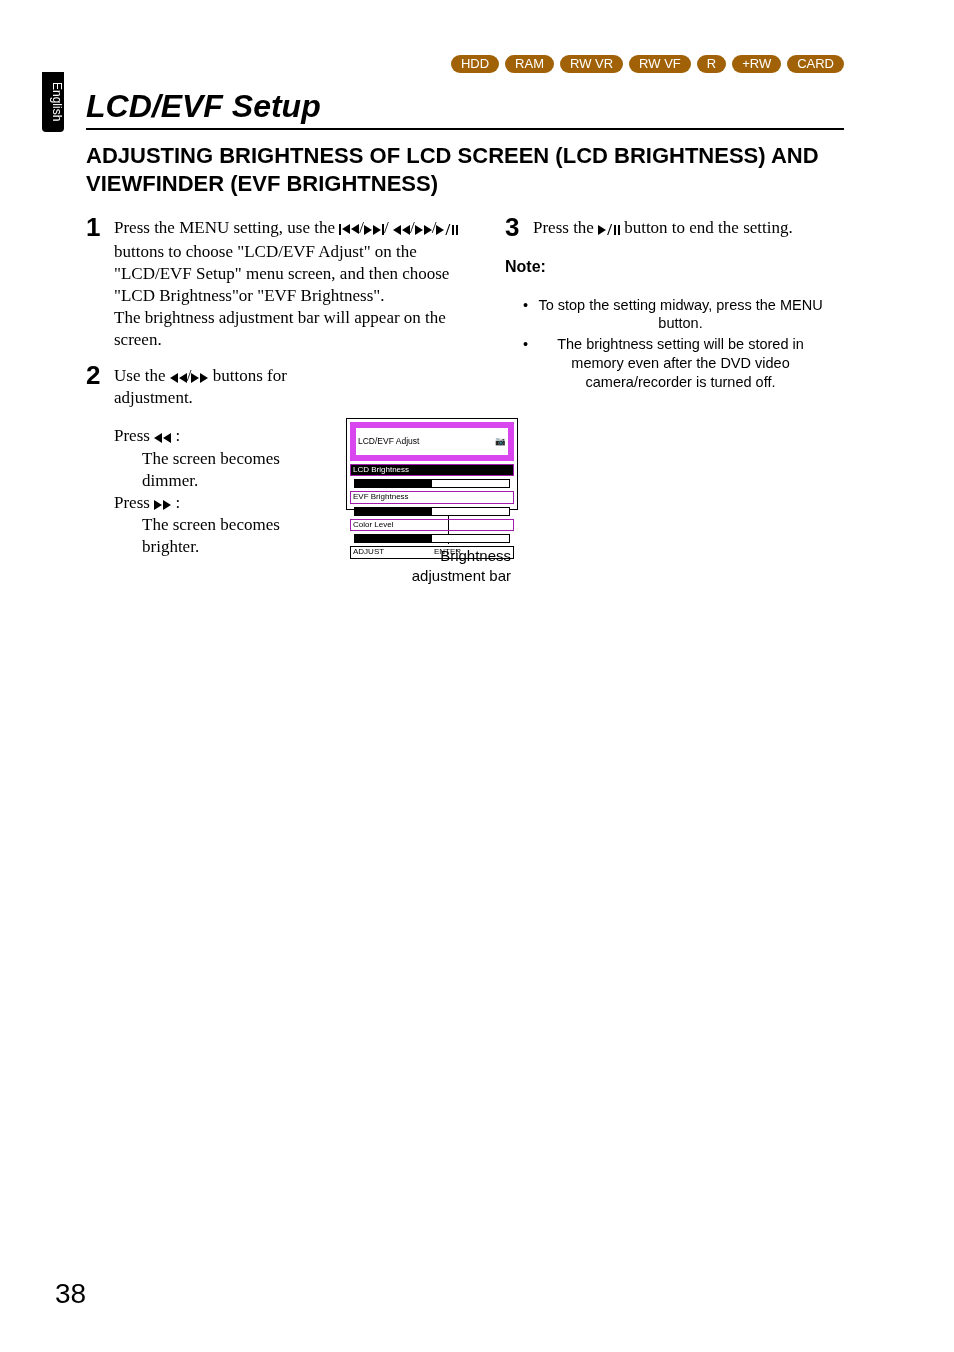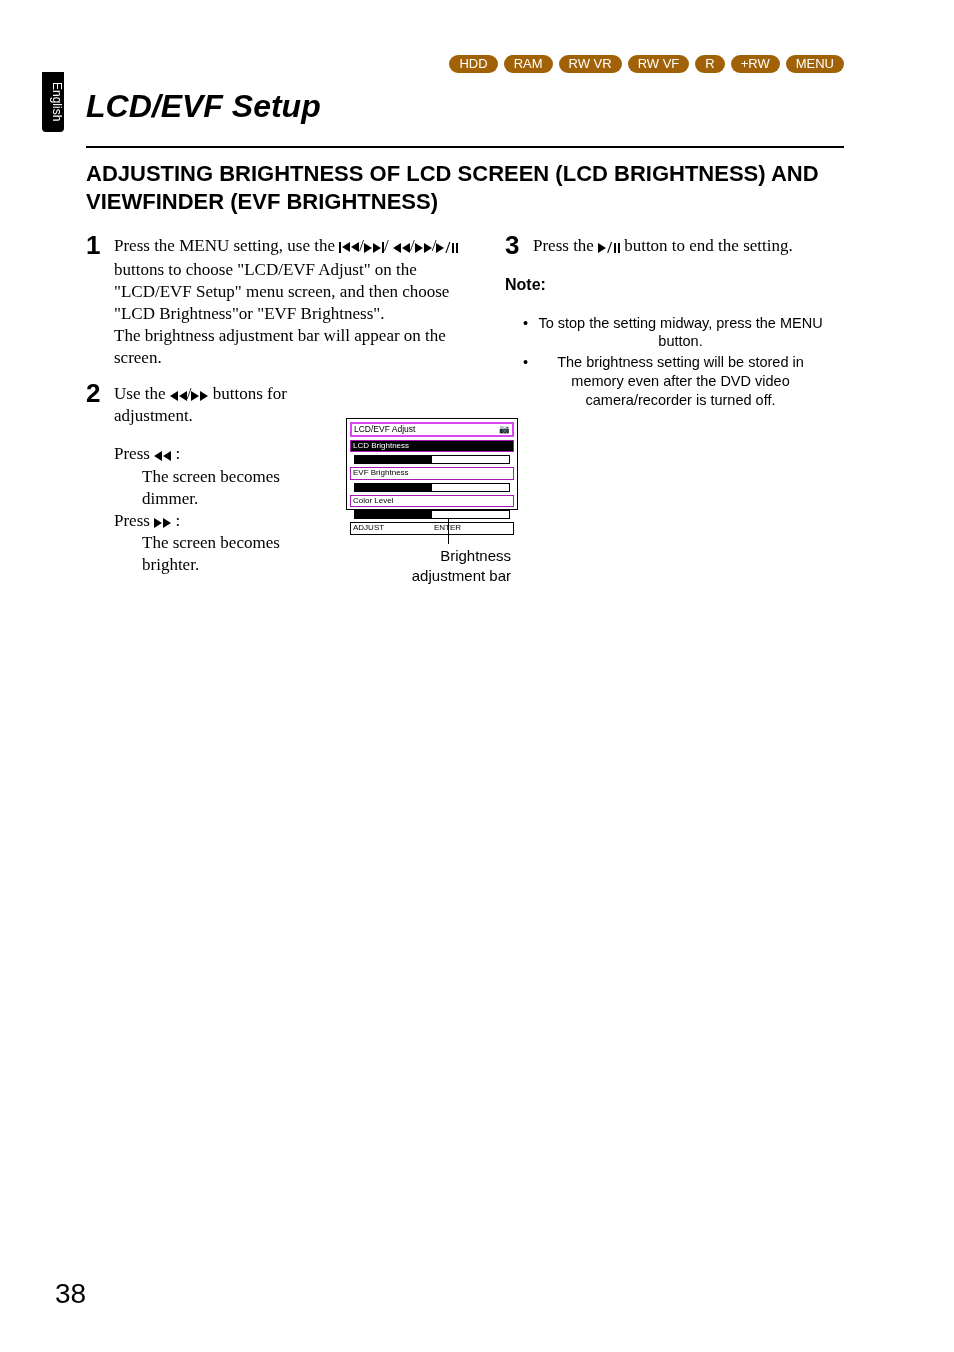--- a/index.html
+++ b/index.html
@@ -47,21 +47,21 @@
 .content{
   position:absolute;
   top:86px; left:86px; right:110px;
 }
 h1.title{
   margin:0 0 8px 0;
   font-family:"Arial Black", Arial, sans-serif;
   font-style:italic;
   font-size:32px;
   border-bottom:2px solid #000;
-  padding-bottom:18px;
+  padding-bottom:0;
 }
 h2.section{
   font-family:Arial, Helvetica, sans-serif;
   font-weight:bold;
   font-size:22px;
   margin:12px 0 18px 0;
 }
 .cols{
   display:flex;
   gap:34px;
@@ -105,23 +105,23 @@
 .figure-box{
   border:1px solid #000;
   width:164px;
   height:84px;
   padding:3px;
   display:flex;
   flex-direction:column;
   gap:3px;
 }
 .fig-title{
-  border:2px solid #d946ef;
+  border:6px solid #d946ef;
   text-align:left;
-  padding:0px 2px;
+  padding:8px 2px;
   font-size:8.5px;
   display:flex;
   justify-content:space-between;
   align-items:center;
 }
 .fig-row{
   border:1px solid #a21caf;
   text-align:left;
   padding:0 2px;
   font-size:8px;
@@ -190,21 +190,21 @@
 
 <div class="side-tab">English</div>
 
 <div class="badges">
   <span class="badge">HDD</span>
   <span class="badge">RAM</span>
   <span class="badge">RW VR</span>
   <span class="badge">RW VF</span>
   <span class="badge">R</span>
   <span class="badge">+RW</span>
-  <span class="badge">MENU</span>
+  <span class="badge">CARD</span>
 </div>
 
 <div class="content">
   <h1 class="title">LCD/EVF Setup</h1>
   <h2 class="section">ADJUSTING BRIGHTNESS OF LCD SCREEN (LCD BRIGHTNESS) AND VIEWFINDER (EVF BRIGHTNESS)</h2>
 
   <div class="cols">
     <div class="left-col">
 
       <div class="step">

